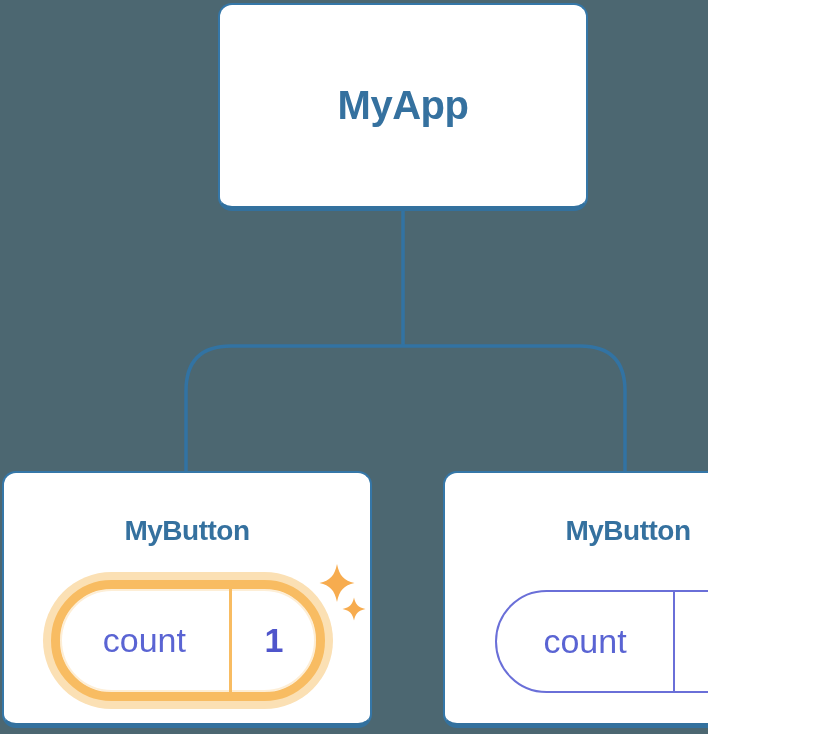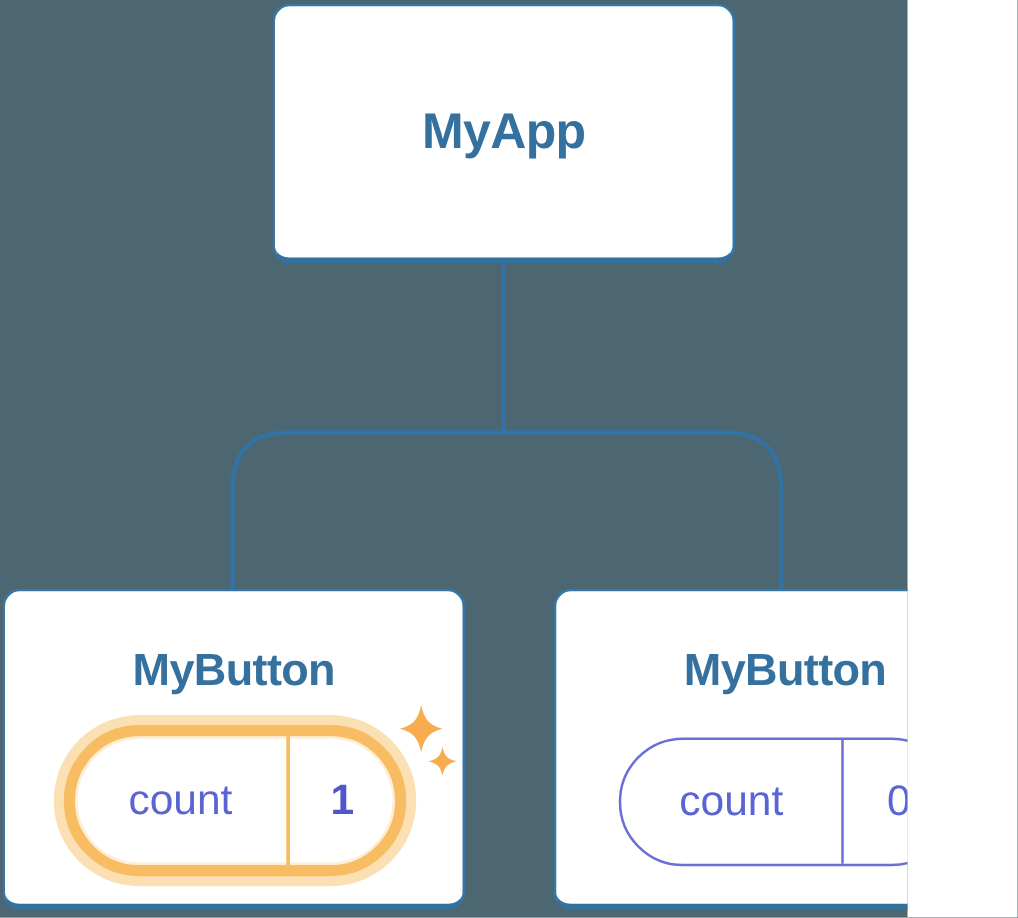--- a/index.html
+++ b/index.html
@@ -6,21 +6,20 @@
     margin: 0;
     padding: 0;
     font-family: "Liberation Sans", sans-serif;
   }
   .canvas {
     position: relative;
     width: 708px;
     height: 734px;
     background: #4C6771;
     overflow: hidden;
-    padding-left: 18px;
   }
   .connectors {
     position: absolute;
     left: 0;
     top: 0;
   }
   .card {
     position: absolute;
     background: #ffffff;
     border: 2px solid #3577A8;
@@ -51,21 +50,21 @@
   }
   .card-title {
     color: #35719F;
     font-size: 40px;
     font-weight: 700;
     letter-spacing: -0.5px;
     text-align: center;
   }
   .card.child-left .card-title,
   .card.child-right .card-title {
-    font-size: 36px;
+    font-size: 28px;
     margin-top: 42px;
   }
   .pill {
     position: absolute;
     box-sizing: border-box;
     background: #ffffff;
     border-radius: 999px;
     display: flex;
     align-items: stretch;
   }

